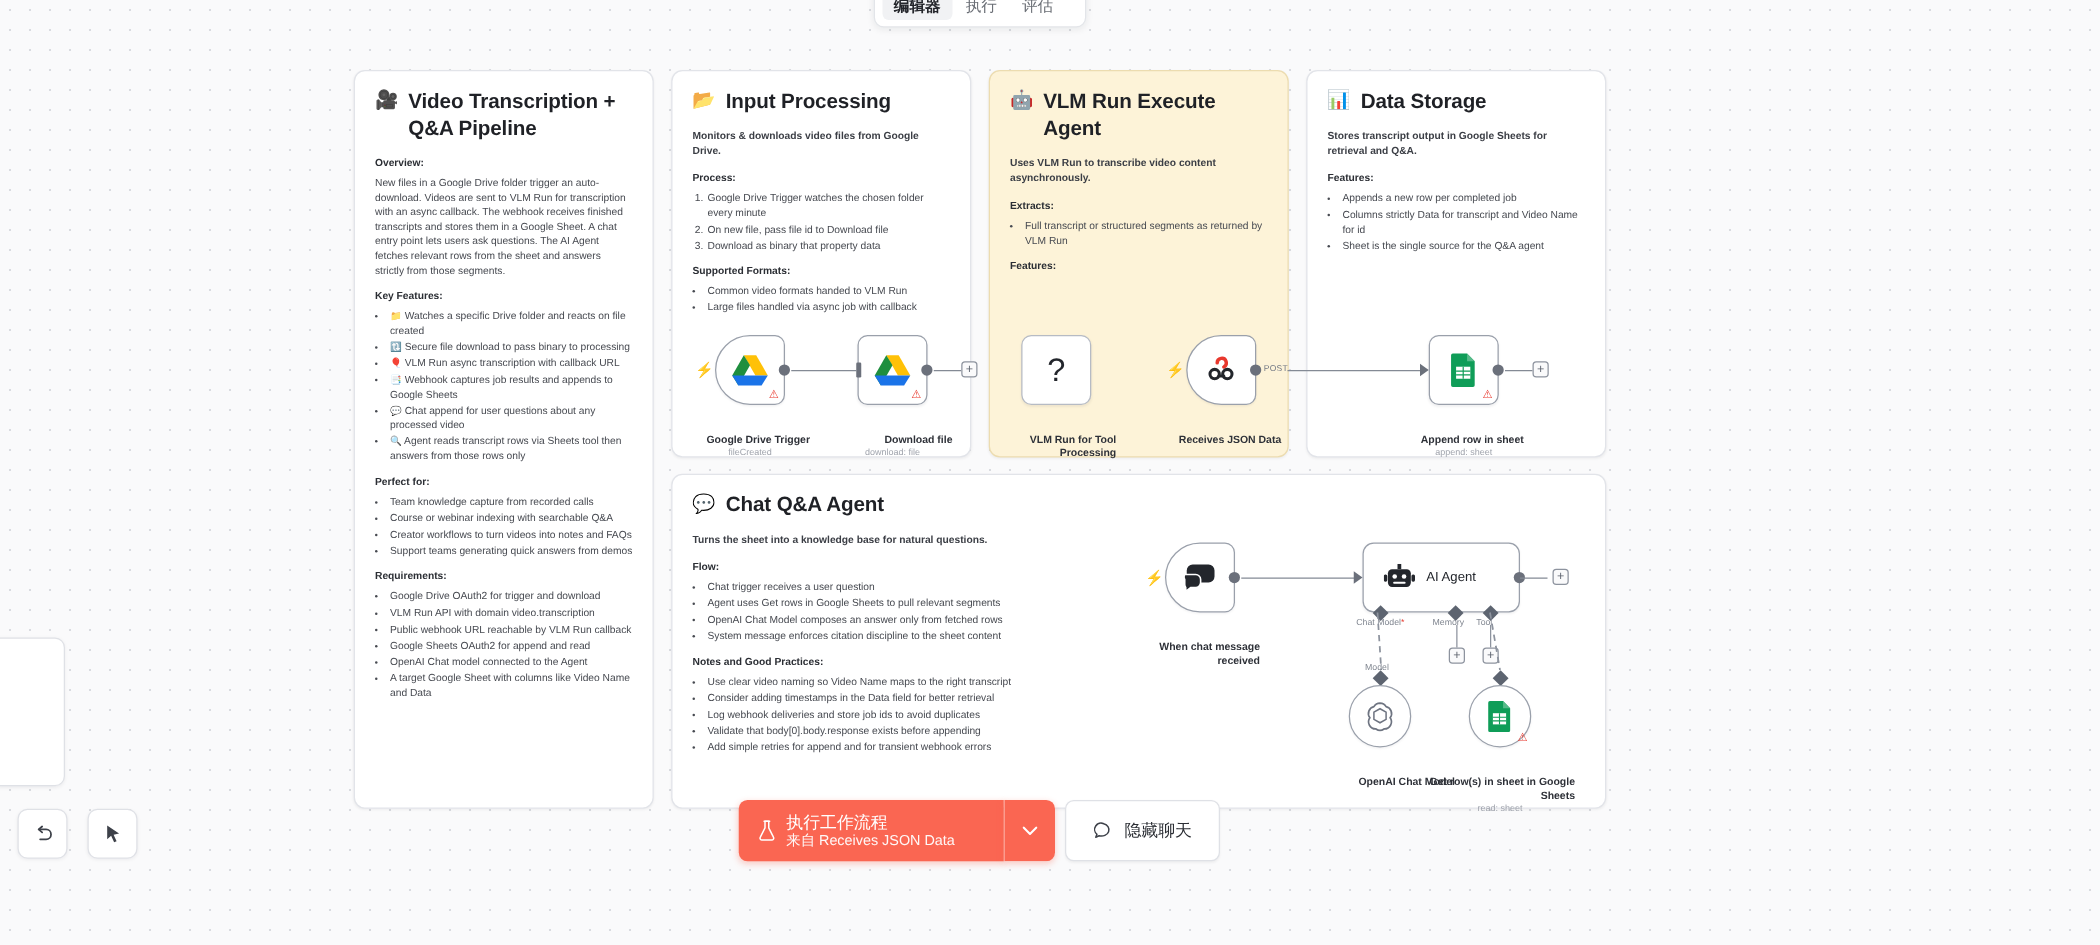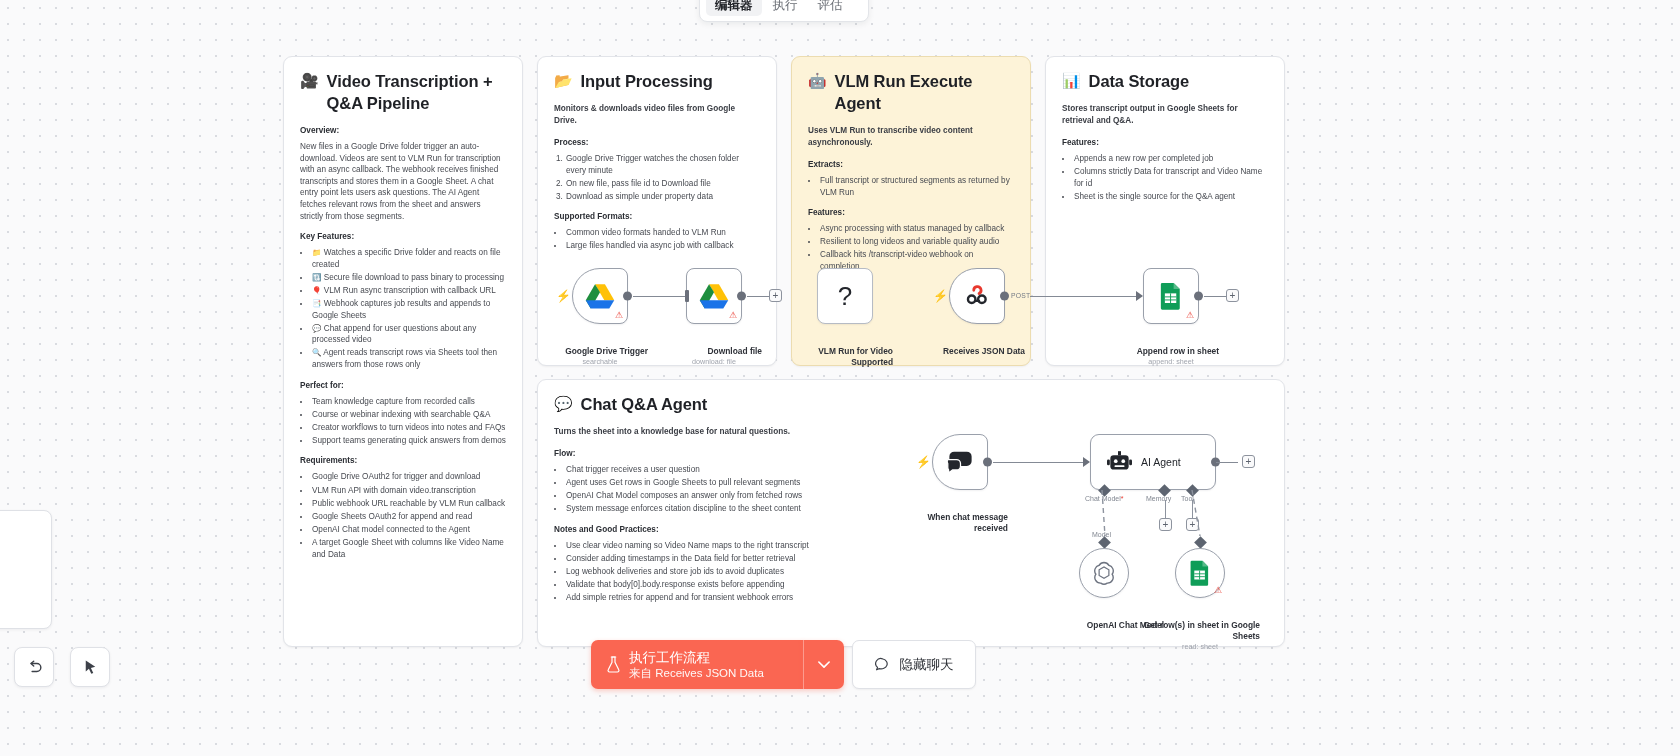--- a/index.html
+++ b/index.html
@@ -256,21 +256,21 @@
     <div class="note-inner">
       <h1>
         <span class="emoji">📂</span>
         <span>Input Processing</span>
       </h1>
       <div class="lede">Monitors &amp; downloads video files from Google Drive.</div>
       <div class="sec">Process:</div>
       <ol>
         <li>Google Drive Trigger watches the chosen folder every minute</li>
         <li>On new file, pass file id to Download file</li>
-        <li>Download as simple under property data</li>
+        <li>Download as binary that property data</li>
       </ol>
       <div class="sec">Supported Formats:</div>
       <ul>
         <li>Common video formats handed to VLM Run</li>
         <li>Large files handled via async job with callback</li>
       </ul>
     </div>
   </div>
 
   <div class="note yellow" style="left:791px; top:56px; width:240px; height:310px;">
@@ -278,25 +278,20 @@
       <h1>
         <span class="emoji">🤖</span>
         <span>VLM Run Execute Agent</span>
       </h1>
       <div class="lede">Uses VLM Run to transcribe video content asynchronously.</div>
       <div class="sec">Extracts:</div>
       <ul>
         <li>Full transcript or structured segments as returned by VLM Run</li>
       </ul>
       <div class="sec">Features:</div>
-      <ul>
-        <li>Async processing with status managed by callback</li>
-        <li>Resilient to long videos and variable quality audio</li>
-        <li>Callback hits /transcript-video webhook on completion</li>
-      </ul>
     </div>
   </div>
 
   <div class="note" style="left:1045px; top:56px; width:240px; height:310px;">
     <div class="note-inner">
       <h1>
         <span class="emoji">📊</span>
         <span>Data Storage</span>
       </h1>
       <div class="lede">Stores transcript output in Google Sheets for retrieval and Q&amp;A.</div>
@@ -339,21 +334,21 @@
       <span class="bolt">⚡</span>
       <svg width="30" height="26" viewBox="0 0 48 42">
         <path d="M16 2 L32 2 L47 28 L31 28 Z" fill="#ffc107"></path>
         <path d="M16 2 L1 28 L9 41 L24 15 Z" fill="#1e8e3e"></path>
         <path d="M1 28 L9 41 L39 41 L47 28 Z" fill="#1a73e8"></path>
       </svg>
       <span class="warn">⚠</span>
       <span class="dot-out"></span>
     </div>
     <div class="node-label">Google Drive Trigger</div>
-    <div class="node-sub">searchable</div>
+    <div class="node-sub">fileCreated</div>
   </div>
   <div class="edge" style="left:633px; top:296px; width:52px;"></div>
 
   <div class="node" style="left:686px; top:268px;">
     <div class="node-box">
       <span class="in-bar"></span>
       <svg width="30" height="26" viewBox="0 0 48 42">
         <path d="M16 2 L32 2 L47 28 L31 28 Z" fill="#ffc107"></path>
         <path d="M16 2 L1 28 L9 41 L24 15 Z" fill="#1e8e3e"></path>
         <path d="M1 28 L9 41 L39 41 L47 28 Z" fill="#1a73e8"></path>
@@ -364,21 +359,21 @@
     <div class="node-label">Download file</div>
     <div class="node-sub">download: file</div>
   </div>
   <div class="edge" style="left:747px; top:296px; width:22px;"></div>
   <div class="plus-btn" style="left:769px; top:289px;">+</div>
 
   <div class="node" style="left:817px; top:268px;">
     <div class="node-box" style="border-color:#b6bbc4;">
       <span style="font-size:26px; color:#23262c;">?</span>
     </div>
-    <div class="node-label">VLM Run for Video Supported</div>
+    <div class="node-label">VLM Run for Tool Processing</div>
   </div>
 
   <div class="node" style="left:949px; top:268px;">
     <div class="node-box trigger">
       <span class="bolt">⚡</span>
       <svg width="26" height="26" viewBox="0 0 32 32">
         <path d="M12 9 a4.5 4.5 0 1 1 6.5 4" stroke="#e8382d" stroke-width="3.4" fill="none" stroke-linecap="round"></path>
         <circle cx="9.5" cy="20" r="4.6" fill="none" stroke="#23262c" stroke-width="3"></circle>
         <circle cx="22" cy="20" r="4.6" fill="none" stroke="#23262c" stroke-width="3"></circle>
         <path d="M13.5 22 h5" stroke="#23262c" stroke-width="3" stroke-linecap="round"></path>

